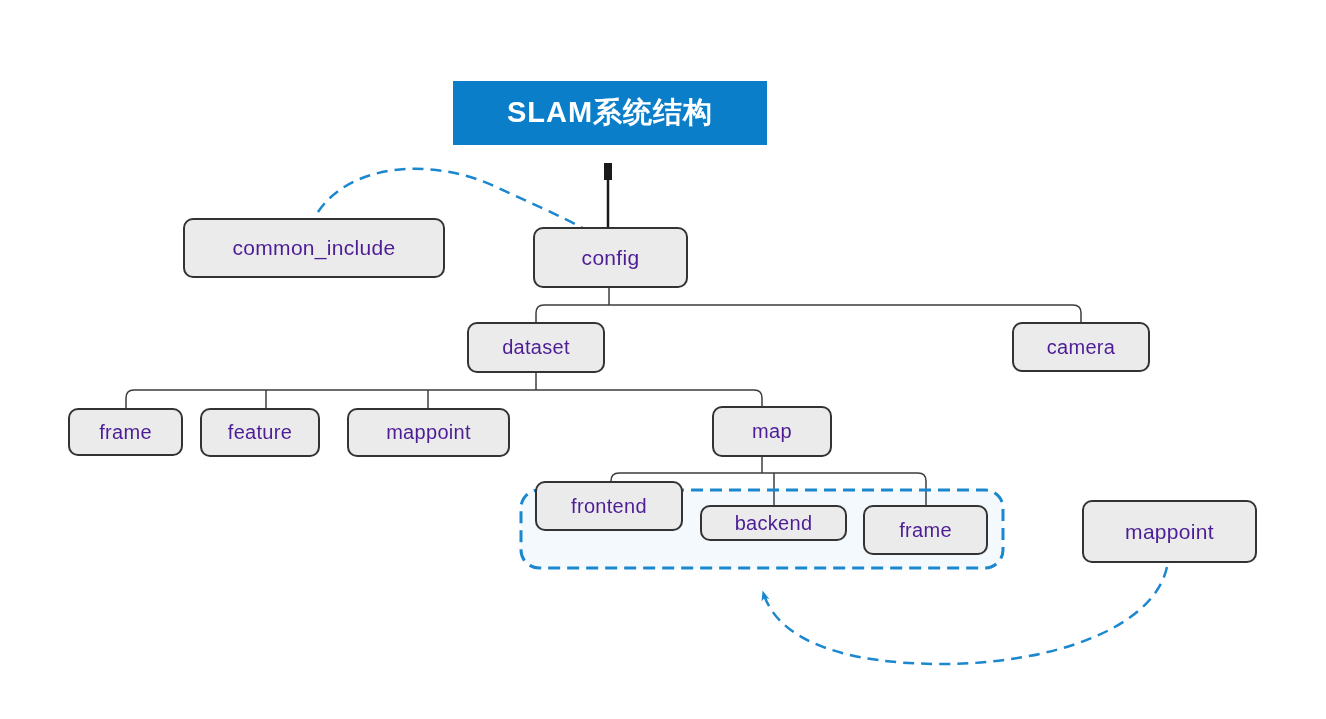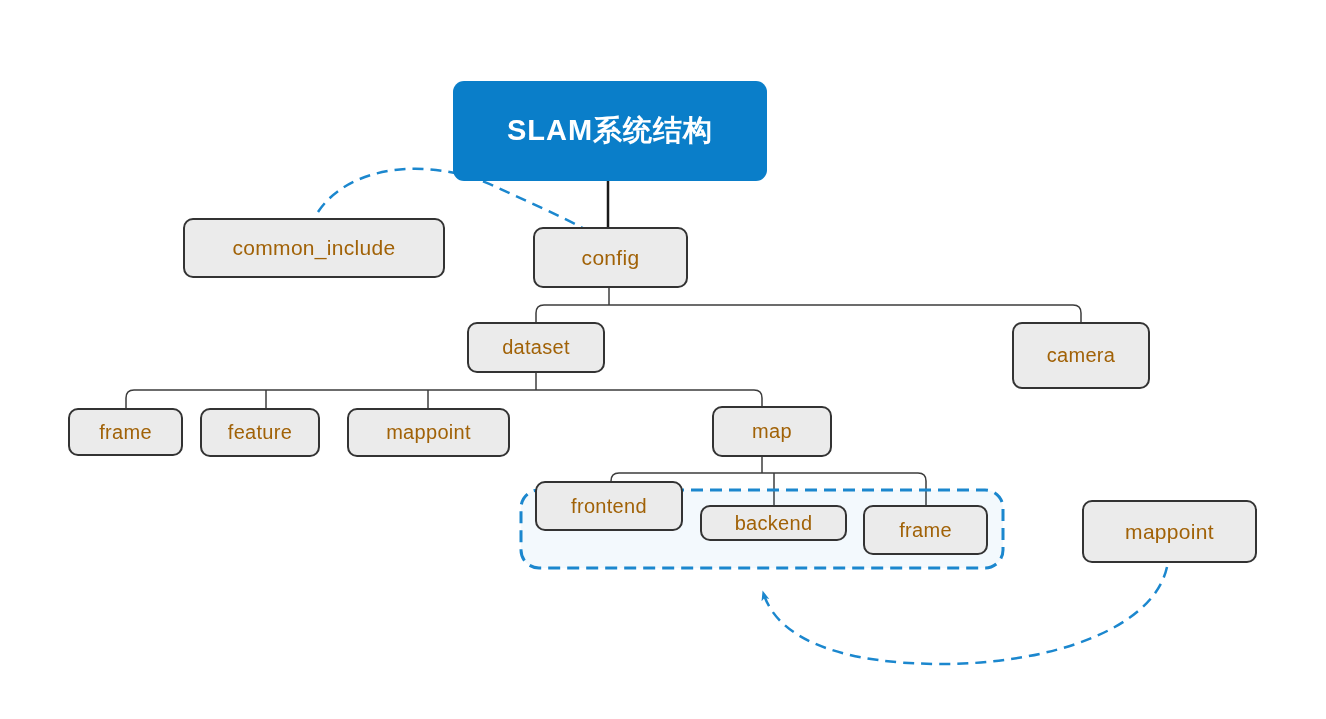--- a/index.html
+++ b/index.html
@@ -18,26 +18,26 @@
   .tree{fill:none;stroke:var(--line);stroke-width:1.5;}
   .root-line{fill:none;stroke:#1a1a1a;stroke-width:2.5;}
   .root-stub{fill:#1a1a1a;}
   .dash-rect{fill:rgba(27,135,206,0.05);stroke:var(--dash-blue);stroke-width:3;stroke-dasharray:12 7;}
   .dash-arrow{fill:none;stroke:var(--dash-blue);stroke-width:2.5;stroke-dasharray:11 7;}
   .arrow-head{fill:var(--dash-blue);}
   .node{
     position:absolute;box-sizing:border-box;
     background:var(--node-fill);border:2px solid var(--node-border);border-radius:10px;
     display:flex;align-items:center;justify-content:center;
-    font-size:20px;color:#a16207;letter-spacing:0.3px;white-space:nowrap;
+    font-size:20px;color:#4c1d95;letter-spacing:0.3px;white-space:nowrap;
   }
   .title-box{
-    position:absolute;left:453px;top:81px;width:314px;height:100px;
+    position:absolute;left:453px;top:81px;width:314px;height:64px;
     background:var(--accent);color:#ffffff;font-weight:bold;font-size:29px;letter-spacing:1px;
-    display:flex;align-items:center;justify-content:center;border-radius:11px;
+    display:flex;align-items:center;justify-content:center;
   }
 </style>
 </head>
 <body>
 
 <div id="canvas">
 
   <svg id="wires" viewBox="0 0 1326 719" xmlns="http://www.w3.org/2000/svg">
     <defs>
       <marker id="arrowhead" markerWidth="12" markerHeight="10" refX="8.5" refY="4" orient="auto" markerUnits="userSpaceOnUse">
@@ -67,21 +67,21 @@
   </svg>
 
   <div class="title-box">SLAM系统结构</div>
 
   <div class="node" style="left:183px;top:218px;width:262px;height:60px;border-width:2.5px;font-size:21px">common_include</div>
 
   <div class="node" style="left:467px;top:322px;width:138px;height:51px">dataset</div>
 
   <div class="node" style="left:533px;top:227px;width:155px;height:61px;font-size:21px">config</div>
 
-  <div class="node" style="left:1012px;top:322px;width:138px;height:67px">camera</div>
+  <div class="node" style="left:1012px;top:322px;width:138px;height:50px">camera</div>
 
   <div class="node" style="left:68px;top:408px;width:115px;height:48px">frame</div>
 
   <div class="node" style="left:200px;top:408px;width:120px;height:49px">feature</div>
 
   <div class="node" style="left:347px;top:408px;width:163px;height:49px">mappoint</div>
 
   <div class="node" style="left:712px;top:406px;width:120px;height:51px">map</div>
 
   <div class="node" style="left:535px;top:481px;width:148px;height:50px">frontend</div>

